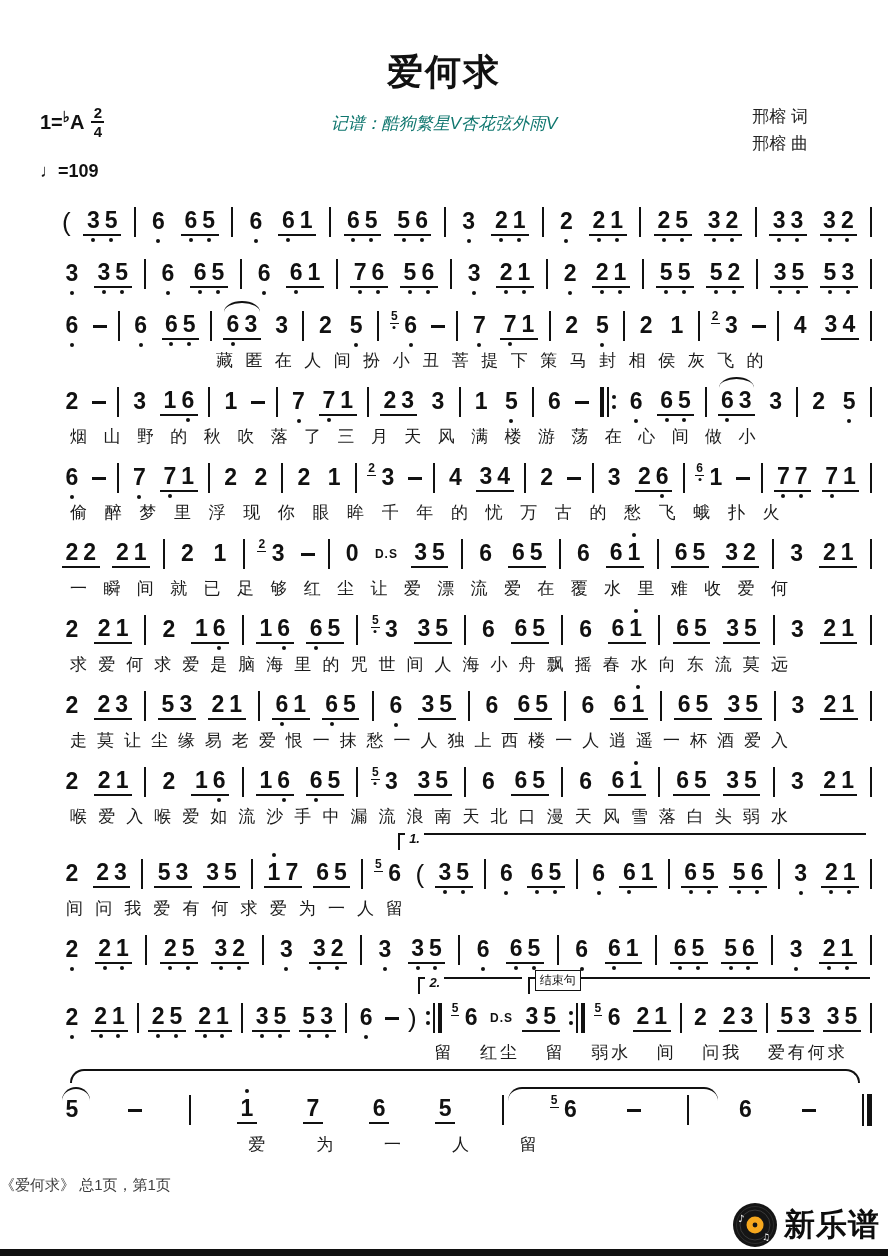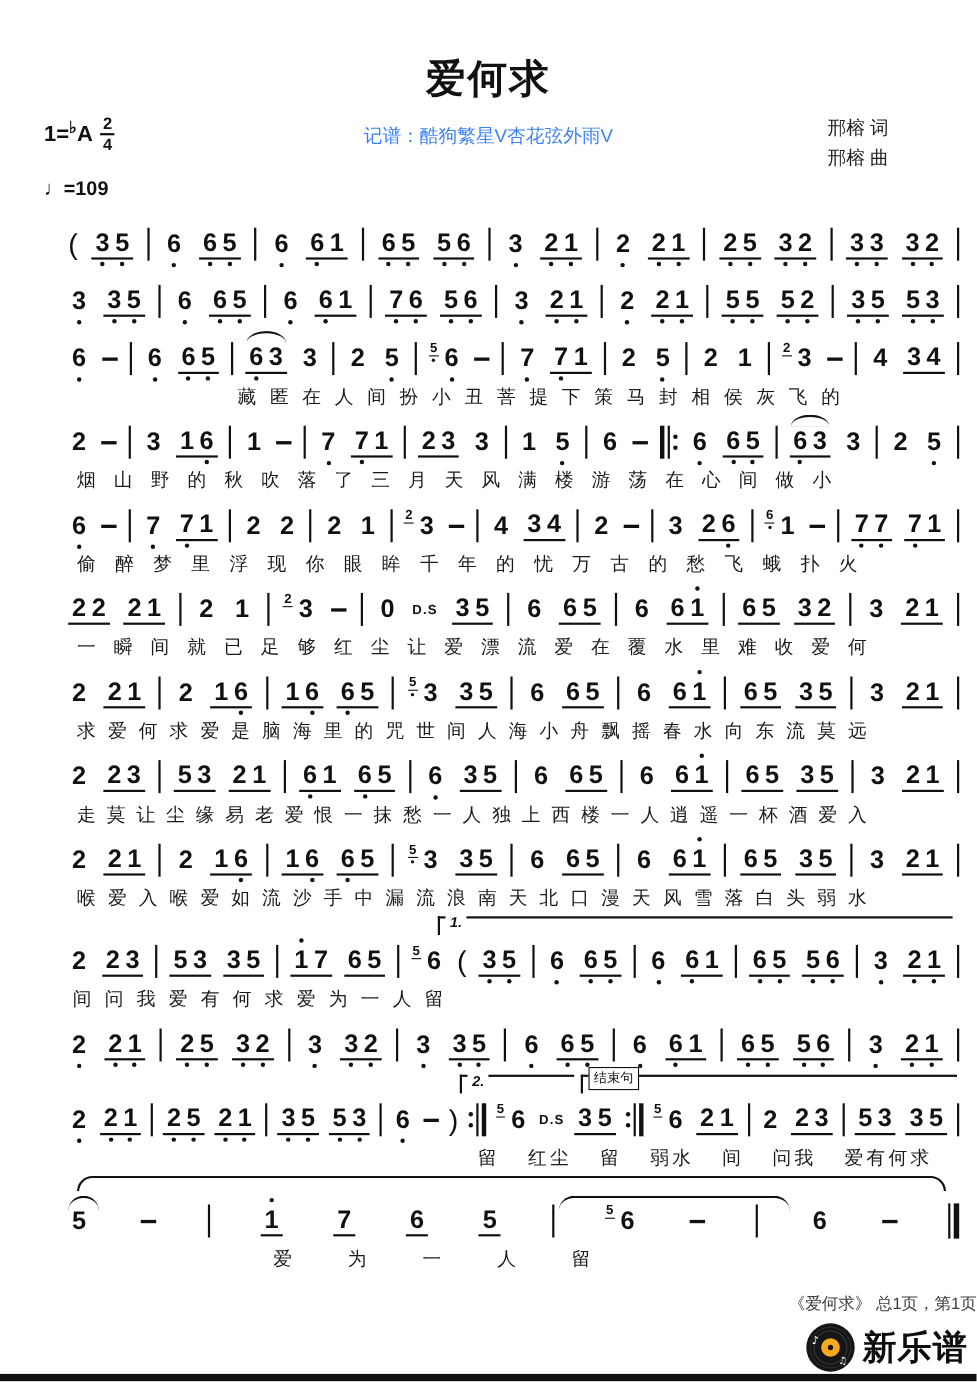--- a/index.html
+++ b/index.html
@@ -51,21 +51,21 @@
   .finalbar .b1{width:2px; height:32px; background:#111;}
   .finalbar .b2{width:5px; height:32px; background:#111;}
   .volta{position:absolute; top:-18px; height:15px; border-top:2px solid #111; border-left:2px solid #111;}
   .vlabel{position:absolute; left:5px; top:-4px; background:#fff; padding:0 4px; font-size:13px;}
   .vlabel.num{font-style:italic; font-weight:bold;}
   .vlabel.box{border:1.5px solid #111; font-size:12px; top:-9px; padding:1px 4px;}
   .arc{position:absolute; height:12px; border-top:2px solid #111;
        border-radius:14px 14px 0 0; pointer-events:none;}
   .arc.hook{border-left:2px solid #111; border-right:2px solid #111;}
   
-  .footer{position:absolute; left:0; right:0; top:1176px; text-align:right; font-size:15px; color:#3c3c3c;}
+  .footer{position:absolute; left:0; right:0; top:1176px; text-align:left; font-size:15px; color:#3c3c3c;}
   .logo{position:absolute; right:8px; bottom:8px; display:flex; align-items:center; gap:6px;}
   .logo-text{font-size:31px; font-weight:900; color:#0d0d0d; letter-spacing:1px;}
   .bottom-strip{position:absolute; left:0; right:0; bottom:0; height:7px; background:#101010;}
 </style>
 </head>
 <body>
 
 <div class="page">
 
   <div class="title">爱何求</div>
@@ -78,21 +78,21 @@
           <span>A</span>
         <span class="frac">
           <span>2</span>
           <span class="fbar"></span>
           <span>4</span>
         </span>
       </div>
       <div class="tempo">♩=109</div>
     </div>
     <div class="centerinfo">
-      <div style="color:#3b82f6;">记谱：酷狗繁星V杏花弦外雨V</div>
+      <div style="color:#0f766e;font-style:italic;">记谱：酷狗繁星V杏花弦外雨V</div>
     </div>
     <div class="credits">
       <div>邢榕  词</div>
       <div>邢榕  曲</div>
     </div>
   </div>
 
   <div class="score">
       <div class="line">
         <div class="notes-row">

